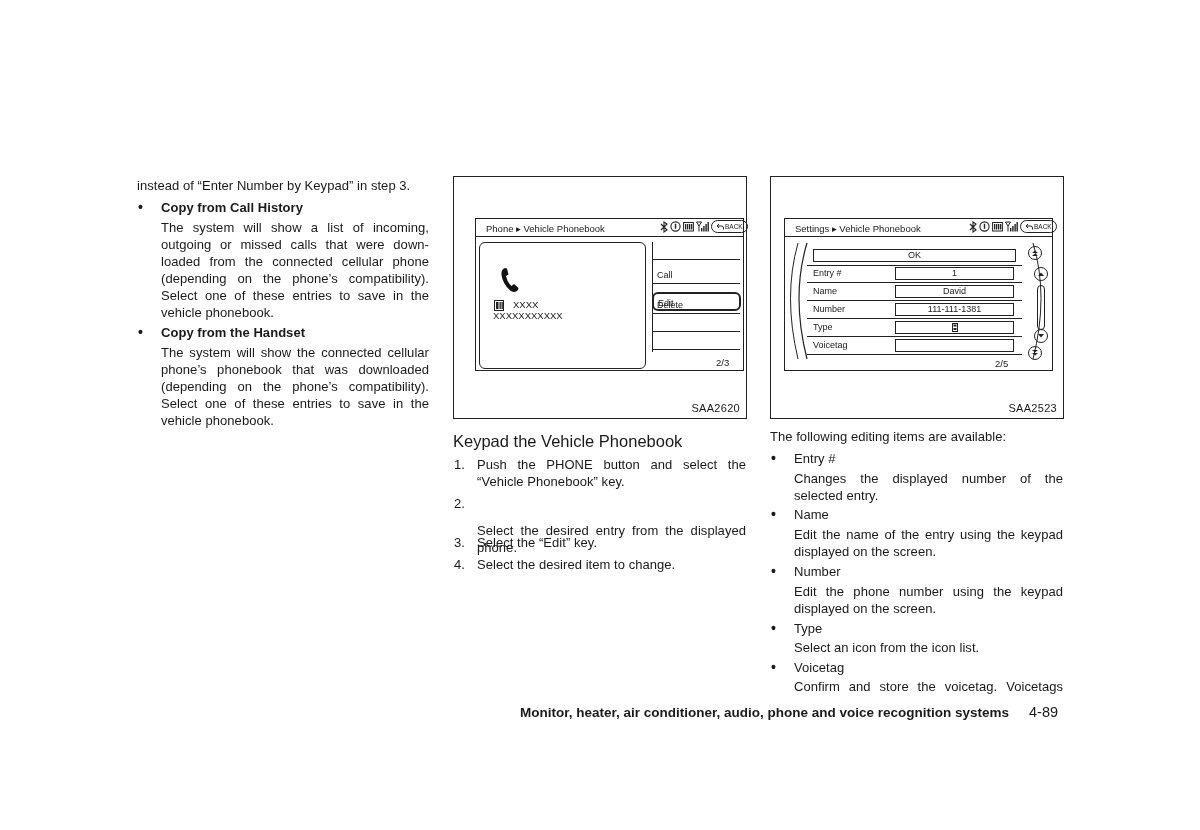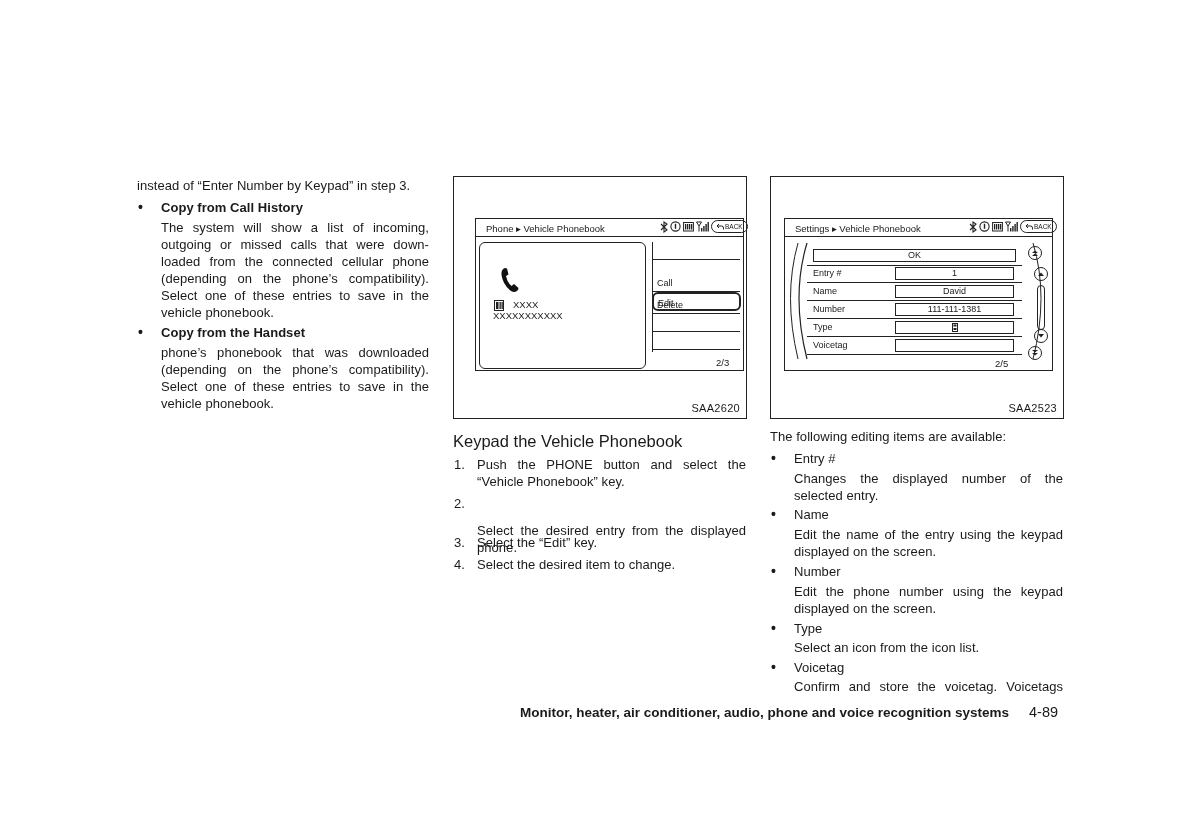--- a/index.html
+++ b/index.html
@@ -48,20 +48,21 @@
     <div class="txt just">outgoing or missed calls that were down-</div>
     <div class="txt just">loaded from the connected cellular phone</div>
     <div class="txt just">(depending on the phone’s compatibility).</div>
     <div class="txt just">Select one of these entries to save in the</div>
     <div class="txt last">vehicle phonebook.</div>
   </div>
 
   <span class="bullet" style="left:138px; top:324px;">•</span>
   <div class="abs txt bold" style="left:161px; top:324px;">Copy from the Handset</div>
   <div class="abs" style="left:161px; top:343.5px; width:268px;">
+    <div class="txt just">The system will show the connected cellular</div>
     <div class="txt just">phone’s phonebook that was downloaded</div>
     <div class="txt just">(depending on the phone’s compatibility).</div>
     <div class="txt just">Select one of these entries to save in the</div>
     <div class="txt last">vehicle phonebook.</div>
   </div>
 </div>
 
 <div class="figure" style="left:453px; top:176px; width:294px; height:243px;">
   <div class="screen" style="left:13px; top:41px; width:269px; height:153px;margin-left:8px;">
     <div class="screen-title">Phone ▸ Vehicle Phonebook</div>
@@ -106,21 +107,21 @@
           <rect x="2" y="2" width="2.5" height="7" fill="#222"></rect>
           <rect x="5.5" y="2" width="1.3" height="7" fill="#222"></rect>
           <rect x="7.5" y="2" width="1.3" height="7" fill="#222"></rect>
       </svg>
       <div class="abs" style="left:33px; top:56px; font-size:9.5px;">XXXX</div>
       <div class="abs" style="left:13px; top:67px; font-size:9.5px;">XXXXXXXXXXX</div>
     </div>
 
     <div class="menu-list" style="left:176px; top:23px; width:88px; height:110px;">
       <div class="menu-item" style="top:0;"></div>
-      <div class="menu-item" style="top:32px;">Call</div>
+      <div class="menu-item" style="top:24px;">Call</div>
       <div class="menu-item selected" style="top:50px; left:-1px; right:-1px; height:19px;border-radius:6px;">Edit</div>
       <div class="menu-item" style="top:54px;">Delete</div>
       <div class="menu-item" style="top:72px;"></div>
       <div class="menu-item" style="top:90px;"></div>
     </div>
     <div class="page-ind" style="left:240px; top:138px;">2/3</div>
   </div>
   <div class="fig-caption">SAA2620</div>
 </div>
 

